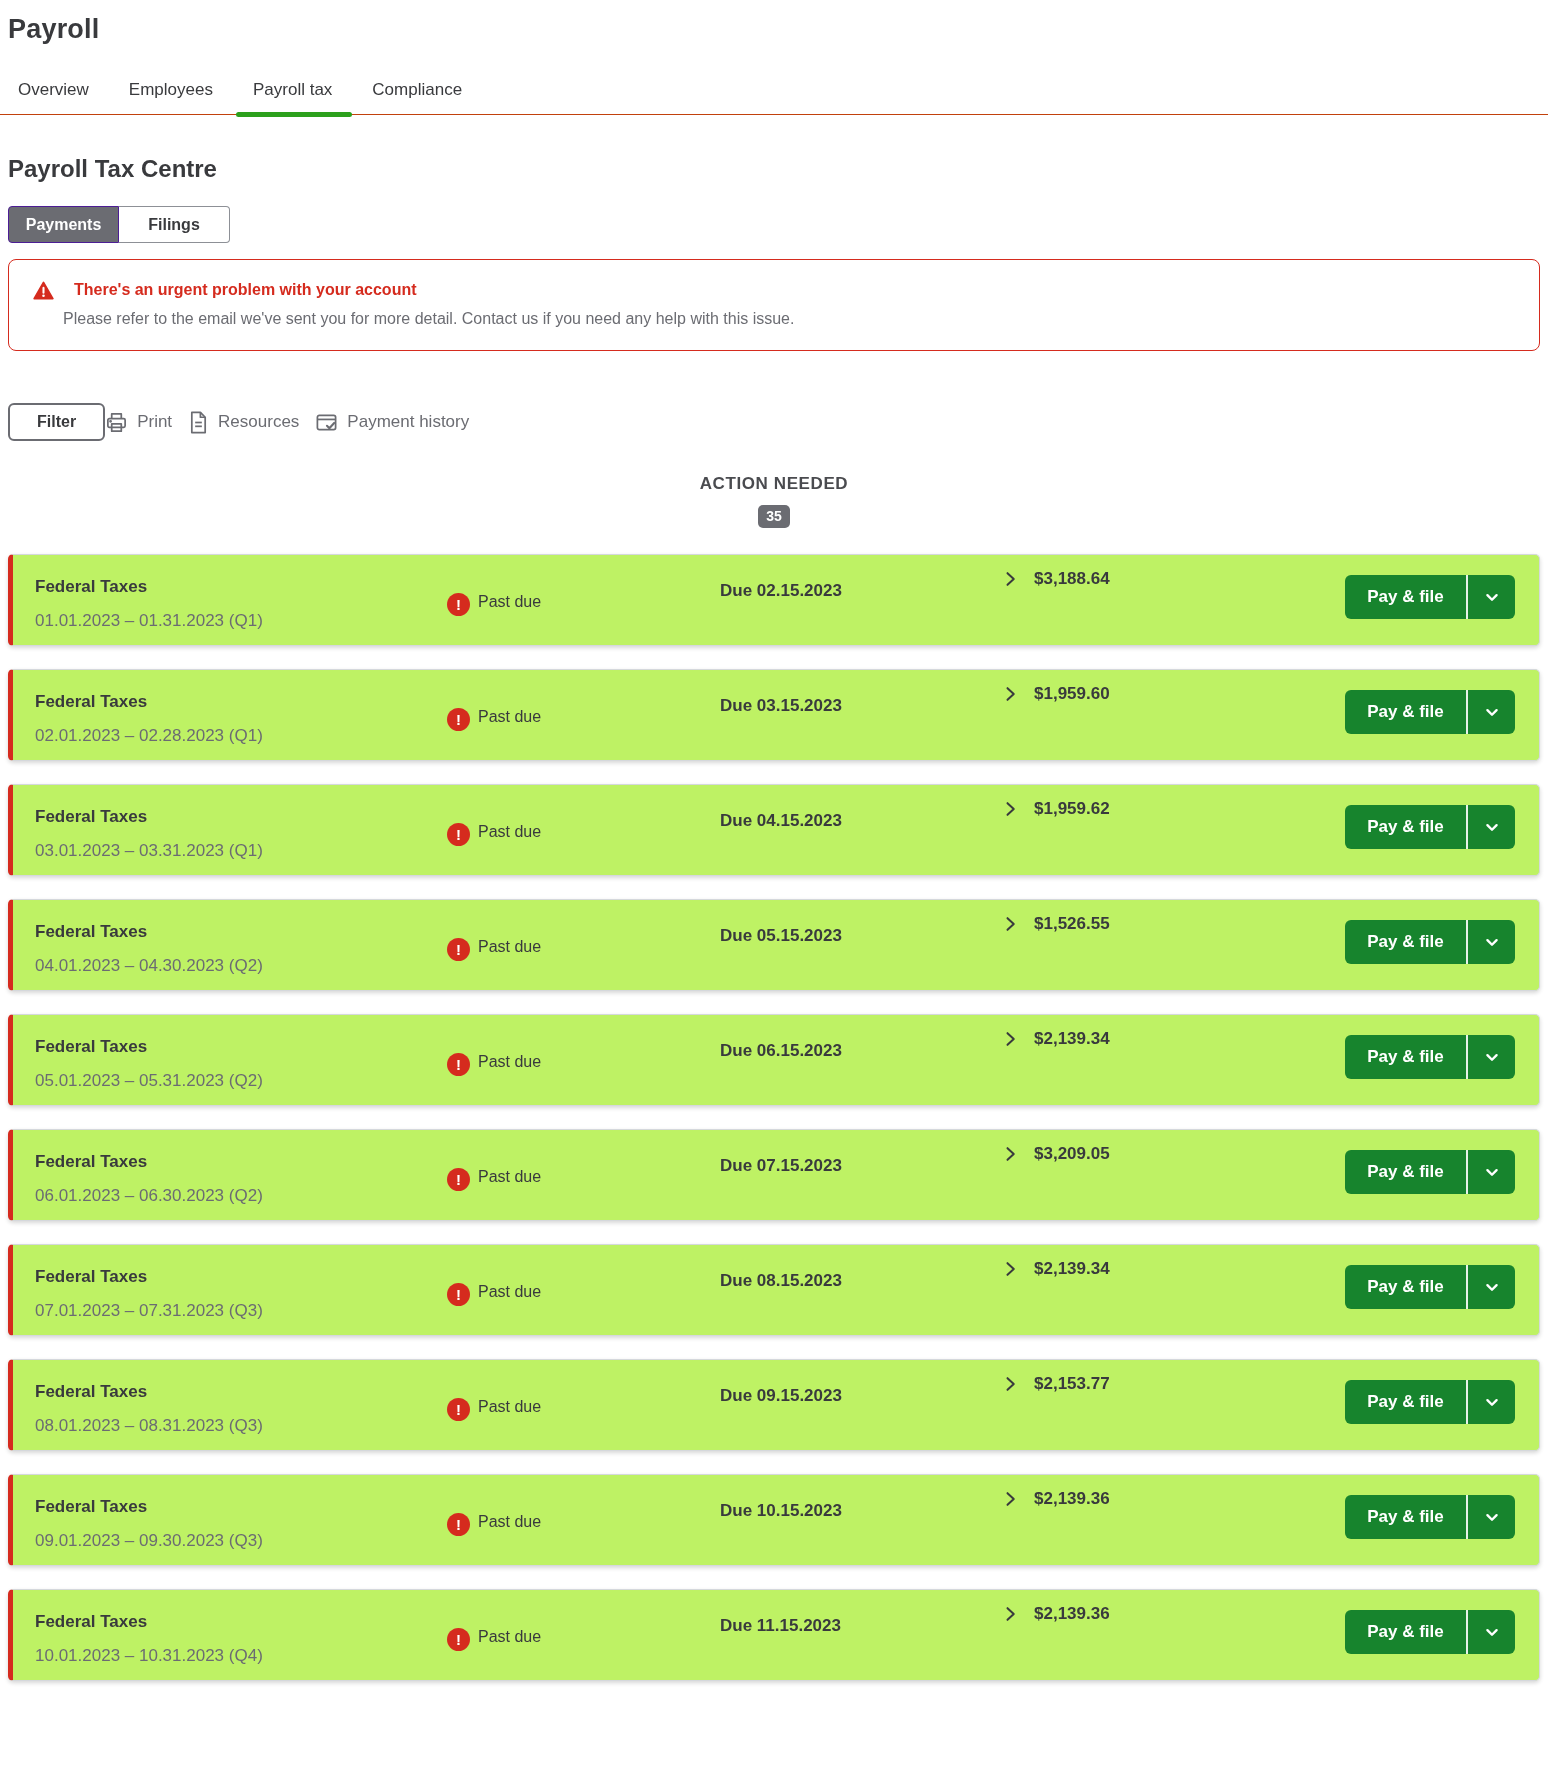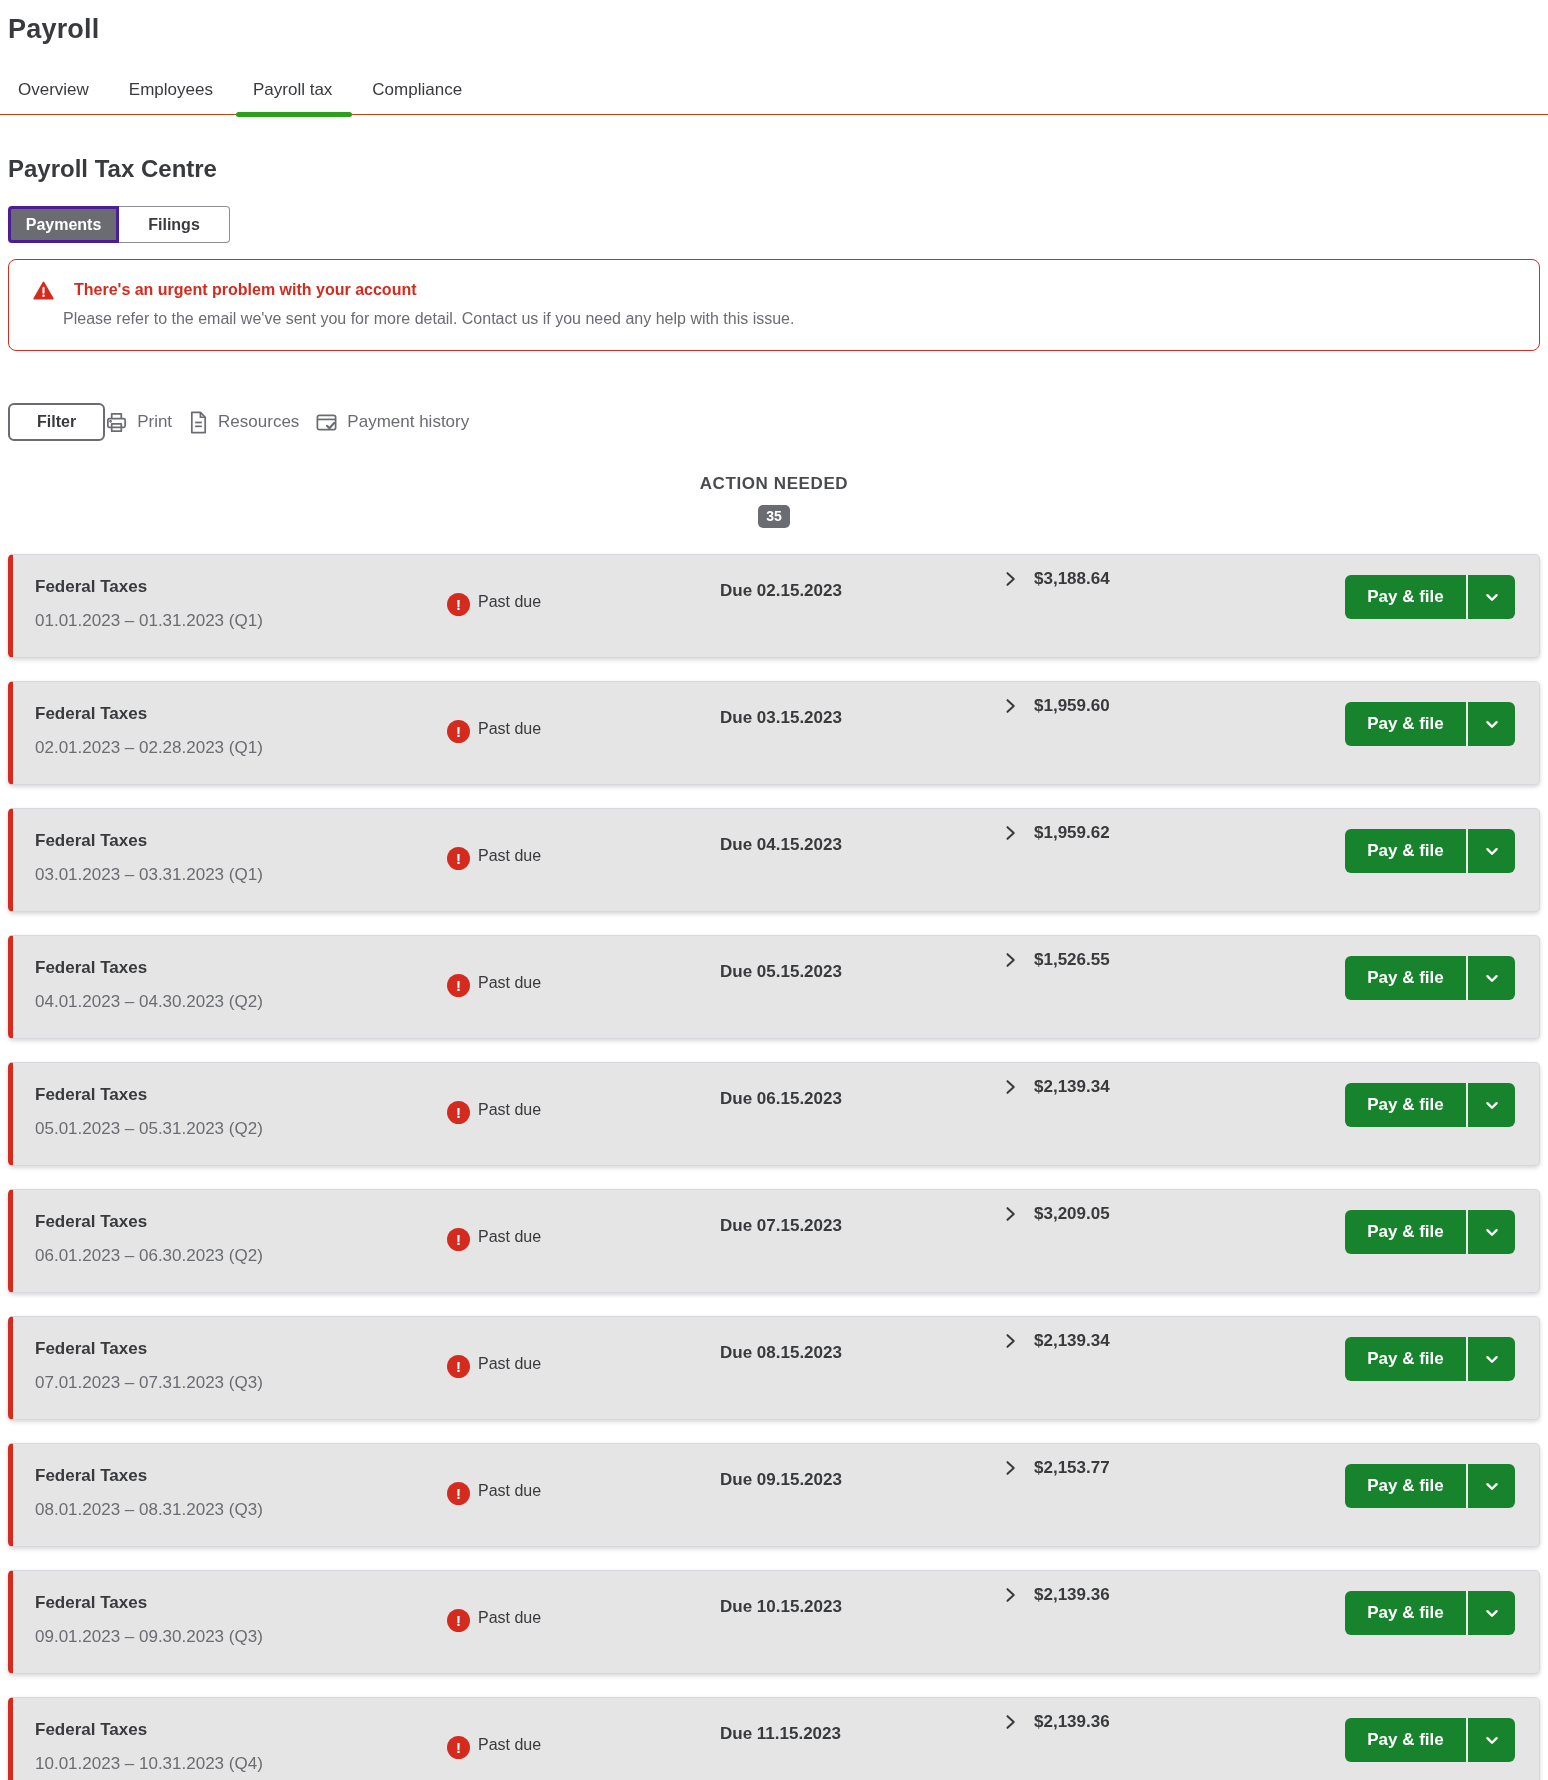--- a/index.html
+++ b/index.html
@@ -28,21 +28,21 @@
 
   .centre-heading { margin: 40px 8px 0 8px; font-size: 24px; font-weight: bold; }
 
   
   .toggle { display: inline-flex; margin: 23px 0 0 8px; }
   .seg {
     width: 111px; height: 37px;
     display: flex; align-items: center; justify-content: center;
     font-size: 16px; font-weight: bold; cursor: pointer;
   }
-  .seg.active { background: #6B6C72; color: #fff; border: 3px solid #4c1d95; border-radius: 4px 0 0 4px; }
+  .seg.active { background: #6B6C72; color: #fff; border: 1px solid #4c1d95; border-radius: 4px 0 0 4px; }
   .seg.inactive { background: #fff; color: #393A3D; border: 1px solid #8D9096; border-left: none; border-radius: 0 4px 4px 0; }
 
   
   .alert {
     margin: 16px 8px 0 8px; border: 1px solid #D52B1E; border-radius: 8px;
     padding: 20px 24px 22px 24px; background: #fff;
   }
   .alert-title { display: flex; align-items: center; gap: 20px; color: #D52B1E; font-weight: bold; font-size: 16px; line-height: 20px; }
   .alert-body { margin: 10px 0 0 30px; color: #6B6C72; font-size: 16px; line-height: 18px; }
 
@@ -60,22 +60,22 @@
   
   .section-head { display: flex; align-items: center; gap: 11px; margin: 33px 8px 0 8px; flex-direction: column; }
   .section-label { font-size: 17px; font-weight: bold; letter-spacing: .6px; color: #4A4B4F; }
   .count-badge {
     background: #6B6C72; color: #fff; font-size: 14px; font-weight: bold;
     border-radius: 5px; padding: 3px 8px; line-height: 17px;
   }
 
   .rows { margin-top: 26px; }
   .row-card {
-    position: relative; height: 104px; margin: 0 8px 23px 8px;
-    background: #e5e5e5; border: 1px solid #D5D8DC; border-left: 5px solid #D52B1E;
+    position: relative; height: 92px; margin: 0 8px 23px 8px;
+    background: #bef264; border: 1px solid #D5D8DC; border-left: 5px solid #D52B1E;
     border-radius: 5px; box-shadow: 0 2px 4px rgba(0,0,0,.16);
   }
 
   .rc-name   { position: absolute; left: 22px;  top: 22px; font-size: 17px; font-weight: bold; }
   .rc-period { position: absolute; left: 22px;  top: 56px; font-size: 17px; color: #6B6C72; }
   .rc-status { position: absolute; left: 434px; top: 38px; display: flex; align-items: flex-start; gap: 8px; font-size: 16px; color: #393A3D; }
   .status-icon {
     width: 23px; height: 23px; border-radius: 50%; background: #D52B1E;
     color: #fff; font-weight: bold; font-size: 15px;
     display: flex; align-items: center; justify-content: center;

